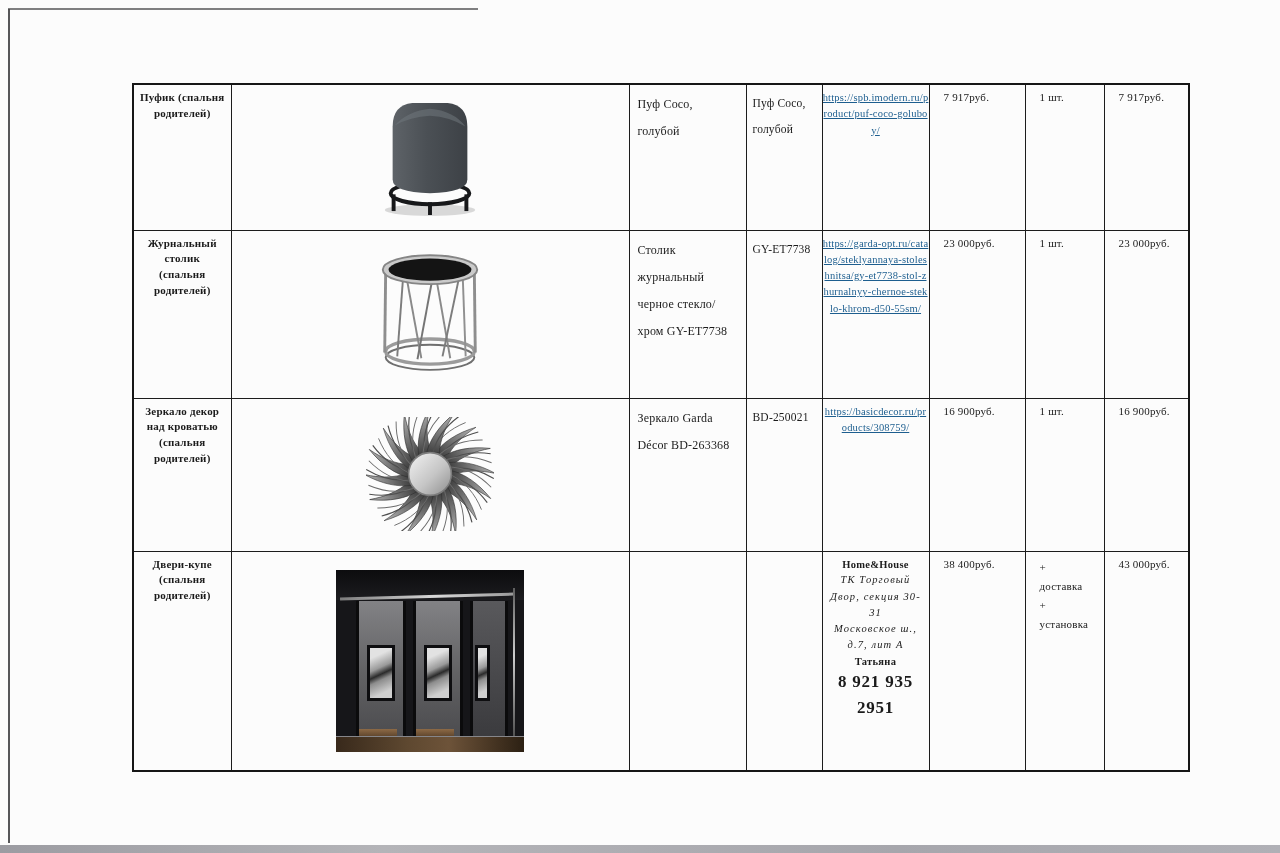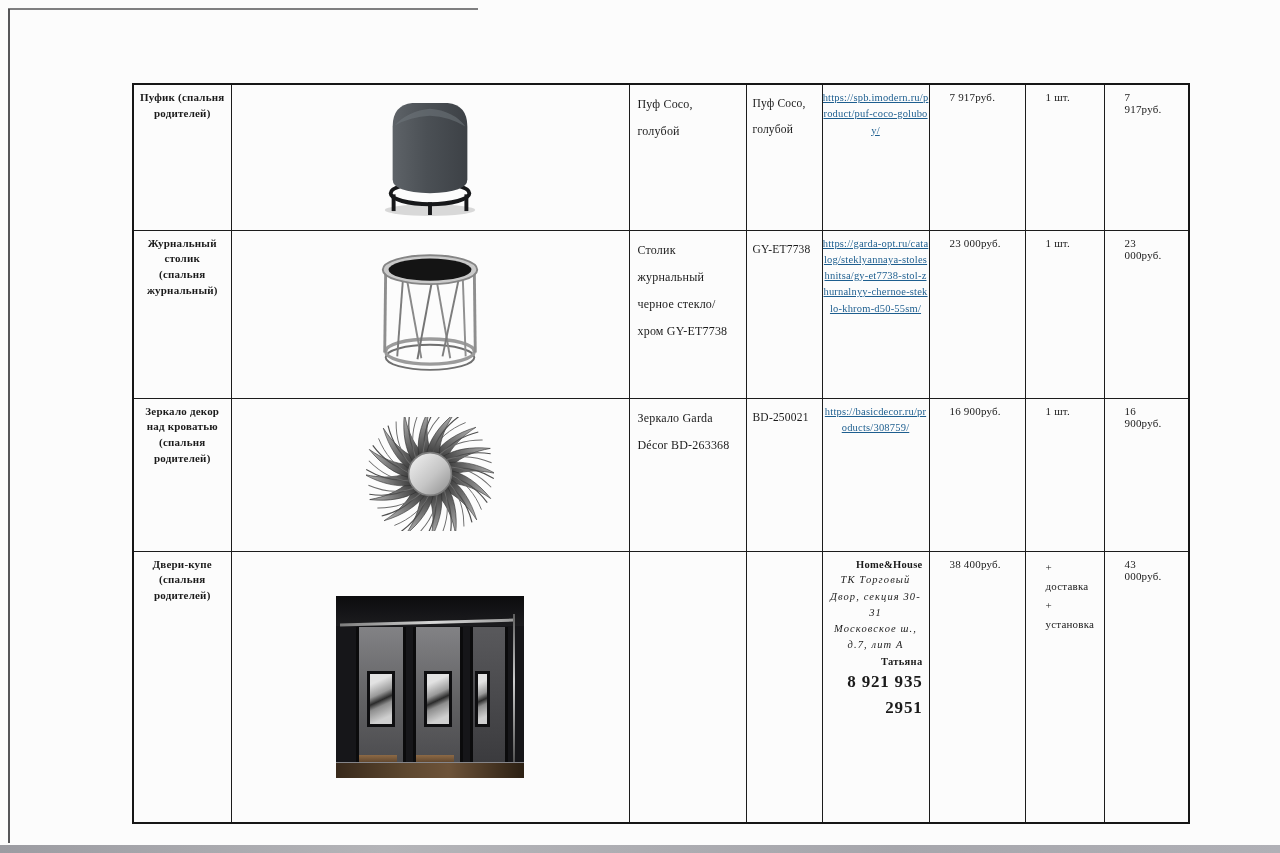--- a/index.html
+++ b/index.html
@@ -21,37 +21,37 @@
     border:2px solid #161616;
   }
   td{
     border:1px solid #1c1c1c;
     vertical-align:top;
     padding:4px 6px;
     font-size:11.5px;
     letter-spacing:.2px;
     overflow:hidden;
   }
-  tr.r1{height:146px;} tr.r2{height:168px;} tr.r3{height:153px;margin-left:40px;} tr.r4{height:272px;}
+  tr.r1{height:146px;} tr.r2{height:168px;} tr.r3{height:153px;margin-left:40px;} tr.r4{height:220px;}
 
   td.c-name{font-weight:bold;text-align:center;font-size:11px;line-height:1.45;padding-top:5px;}
   td.c-img{text-align:center;vertical-align:middle;padding:2px;}
   td.c-desc{line-height:2.25;font-size:12px;padding:6px 8px;}
   td.c-model{line-height:2.25;font-size:11.5px;padding:6px 6px;}
   td.c-link{text-align:center;padding:5px 0;}
   td.c-link a{
     color:#1d5e8f;text-decoration:underline;font-size:10.5px;line-height:1.55;
     word-break:break-all;display:inline-block;
   }
-  td.c-price,td.c-qty,td.c-total{font-size:11px;padding:6px 20px;}
+  td.c-price,td.c-qty,td.c-total{font-size:11px;padding:6px 14px;}
   td.c-qty.multiline{white-space:pre-line;line-height:1.75;}
 
   
   td.c-contact{padding:5px 6px;font-size:10.5px;line-height:1.5;}
-  .contact-vendor,.contact-person,.contact-phone{font-weight:bold;letter-spacing:.3px;text-align:right;}
+  .contact-vendor,.contact-person,.contact-phone{font-weight:bold;letter-spacing:.3px;}
   .contact-addr{font-style:italic;letter-spacing:1.1px;line-height:1.55;}
   .contact-phone{font-size:17px;letter-spacing:.8px;}
 
   .img-wrap{display:inline-block;line-height:0;}
 
   
   .doors{position:relative;width:188px;height:182px;background:#161619;overflow:hidden;margin:0 auto;}
   .doors-ceiling{position:absolute;top:0;left:0;right:0;height:30px;background:linear-gradient(180deg,#0c0c0e,#1c1c1f);}
   .doors-top-strip{position:absolute;top:25px;left:4px;width:174px;height:3px;background:linear-gradient(90deg,#7d7d7d,#d9d9d9 55%,#9a9a9a);transform:rotate(-1.6deg);}
   .door{position:absolute;top:31px;bottom:16px;background:linear-gradient(180deg,#828285,#616163 55%,#4c4c4f);border-left:3px solid #0b0b0c;border-right:3px solid #0b0b0c;}
@@ -115,21 +115,21 @@
       <td class="c-model">Пуф Coco, голубой</td>
       <td class="c-link">
         <a href="#">https://spb.imodern.ru/product/puf-coco-goluboy/</a>
       </td>
       <td class="c-price">7 917руб.</td>
       <td class="c-qty">1 шт.</td>
       <td class="c-total">7 917руб.</td>
     </tr>
 
     <tr class="r2">
-      <td class="c-name">Журнальный столик (спальня журнальный)</td>
+      <td class="c-name">Журнальный столик (спальня родителей)</td>
       <td class="c-img">
         <span class="img-wrap">
           <svg width="106" height="130" viewBox="0 0 110 134" aria-hidden="true">
             <ellipse cx="55" cy="113" rx="46" ry="13" fill="none" stroke="#6f6f6f" stroke-width="2"></ellipse>
             <ellipse cx="55" cy="107" rx="46" ry="13" fill="none" stroke="#9b9b9b" stroke-width="3.5"></ellipse>
             <line x1="9" y1="24" x2="8" y2="108" stroke="#8e8e8e" stroke-width="3"></line>
             <line x1="101" y1="24" x2="102" y2="108" stroke="#8e8e8e" stroke-width="3"></line>
             <line x1="27" y1="31" x2="21" y2="112" stroke="#7d7d7d" stroke-width="2"></line>
             <line x1="31" y1="32" x2="46" y2="114" stroke="#8a8a8a" stroke-width="2"></line>
             <line x1="57" y1="34" x2="42" y2="115" stroke="#757575" stroke-width="2"></line>

